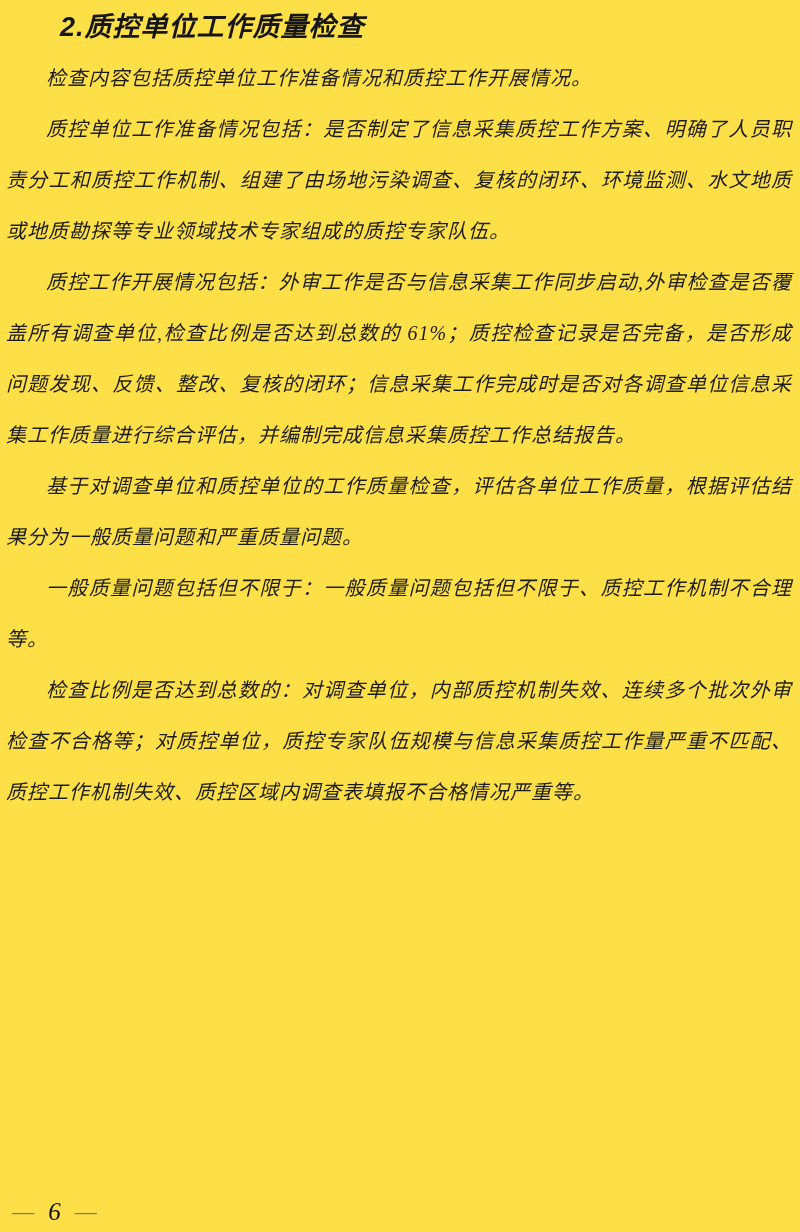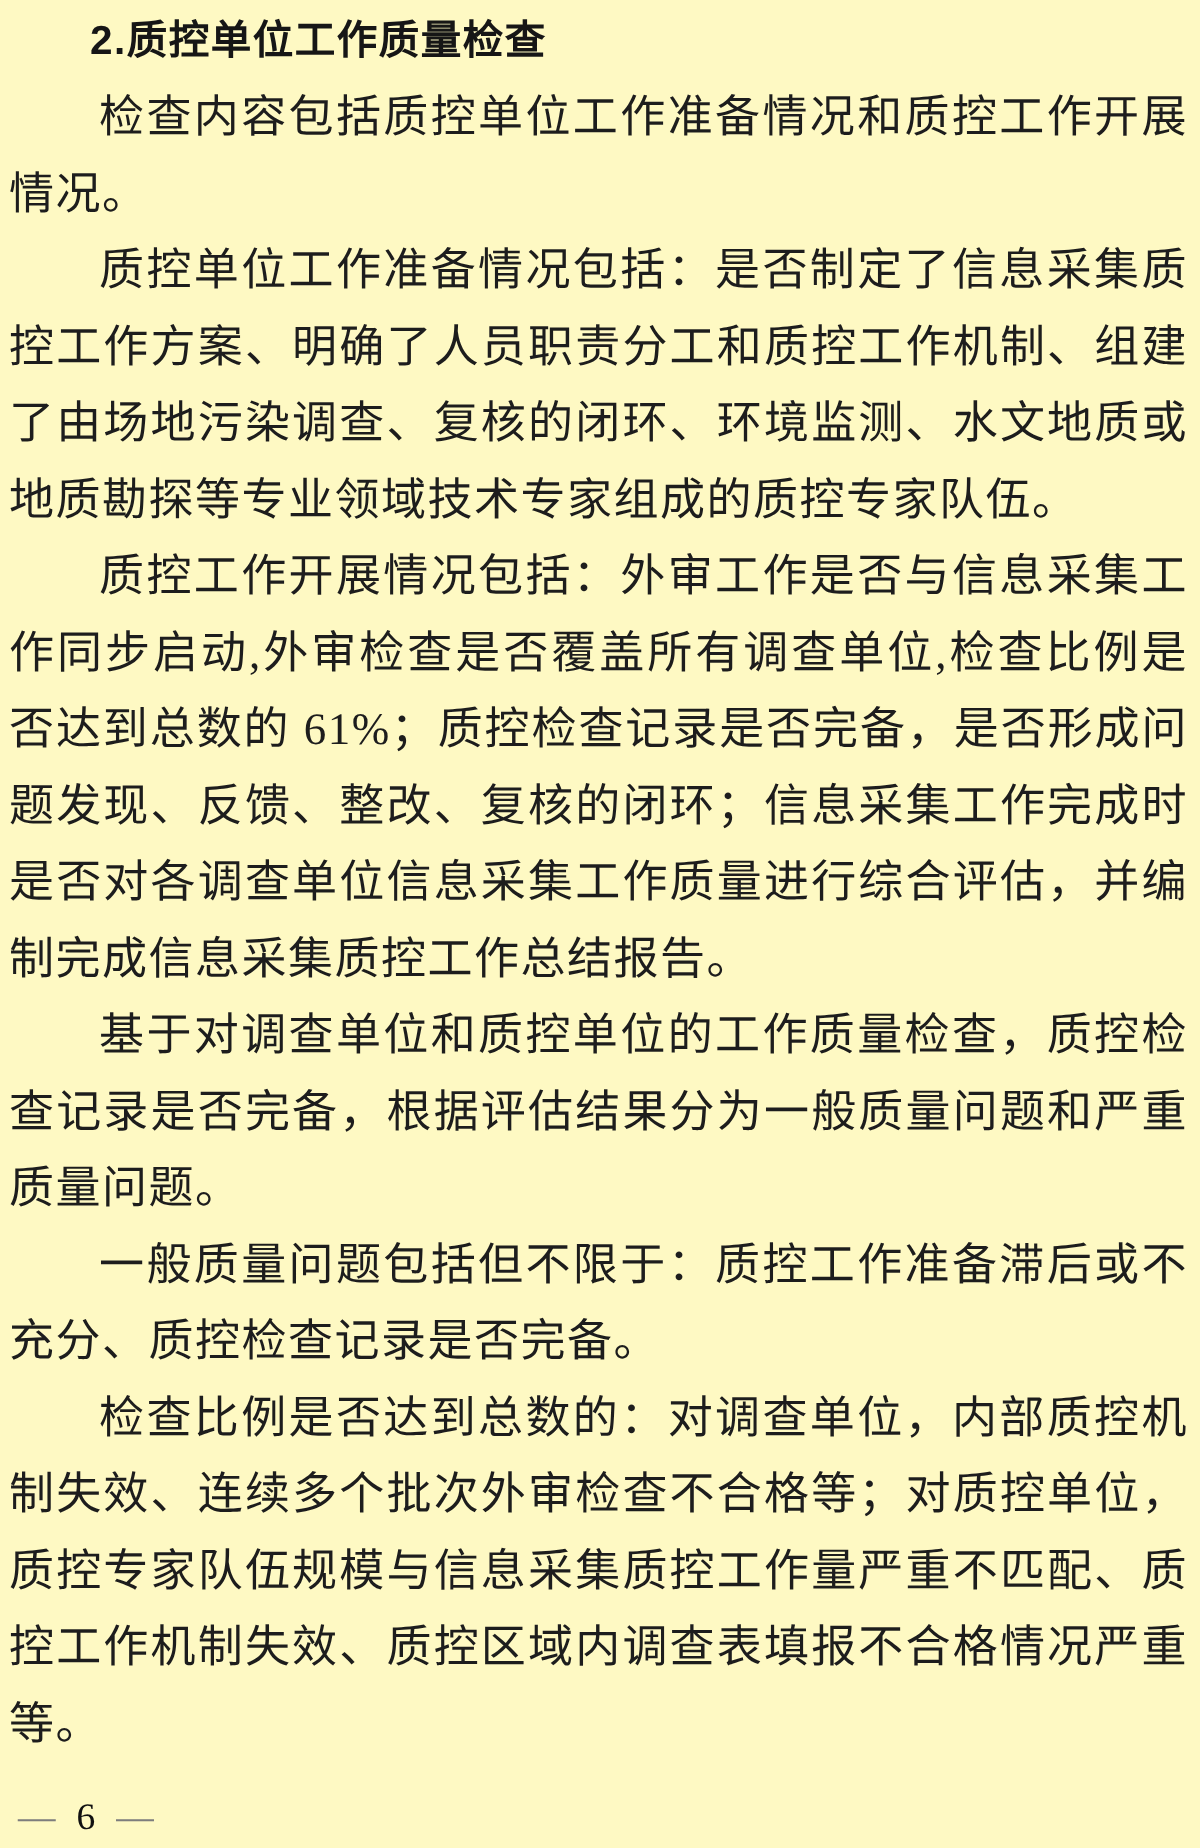--- a/index.html
+++ b/index.html
@@ -8,44 +8,45 @@
     width: 800px;
     height: 1232px;
     overflow: hidden;
     background: #ffffff;
   }
 
   .page {
     position: relative;
     width: 800px;
     height: 1232px;
-    background: #fef9c3;
+    background: #fde047;
     font-family: "Liberation Serif", "DejaVu Serif", serif;
     color: #1c1c1c;
+    font-style: italic;
   }
 
   .doc {
     position: absolute;
     top: 2px;
     left: 6px;
     right: 8px;
   }
 
   .heading {
     font-family: "Liberation Sans", "DejaVu Sans", sans-serif;
     font-weight: 700;
     font-size: 27px;
     line-height: 51px;
     text-indent: 2em;
     color: #161616;
     letter-spacing: 1px;
   }
 
   .para {
-    font-size: 30px;
+    font-size: 20px;
     line-height: 51px;
     text-indent: 2em;
     text-align: justify;
     text-align-last: left;
     letter-spacing: 1px;
     color: #1d1d1d;
   }
 
   .footer {
     position: absolute;
@@ -72,22 +73,22 @@
 </head>
 <body>
 
 <div class="page">
 
   <main class="doc" id="doc">
       <h2 class="heading">2.质控单位工作质量检查</h2>
       <p class="para">检查内容包括质控单位工作准备情况和质控工作开展情况。</p>
       <p class="para">质控单位工作准备情况包括：是否制定了信息采集质控工作方案、明确了人员职责分工和质控工作机制、组建了由场地污染调查、复核的闭环、环境监测、水文地质或地质勘探等专业领域技术专家组成的质控专家队伍。</p>
       <p class="para">质控工作开展情况包括：外审工作是否与信息采集工作同步启动,外审检查是否覆盖所有调查单位,检查比例是否达到总数的 61%；质控检查记录是否完备，是否形成问题发现、反馈、整改、复核的闭环；信息采集工作完成时是否对各调查单位信息采集工作质量进行综合评估，并编制完成信息采集质控工作总结报告。</p>
-      <p class="para">基于对调查单位和质控单位的工作质量检查，质控检查记录是否完备，根据评估结果分为一般质量问题和严重质量问题。</p>
-      <p class="para">一般质量问题包括但不限于：质控工作准备滞后或不充分、质控检查记录是否完备。</p>
+      <p class="para">基于对调查单位和质控单位的工作质量检查，评估各单位工作质量，根据评估结果分为一般质量问题和严重质量问题。</p>
+      <p class="para">一般质量问题包括但不限于：一般质量问题包括但不限于、质控工作机制不合理等。</p>
       <p class="para">检查比例是否达到总数的：对调查单位，内部质控机制失效、连续多个批次外审检查不合格等；对质控单位，质控专家队伍规模与信息采集质控工作量严重不匹配、质控工作机制失效、质控区域内调查表填报不合格情况严重等。</p>
     </main>
 
   <footer class="footer">
     <span class="dash">—</span>
     <span class="pagenum">6</span>
     <span class="dash">—</span>
   </footer>
 
 </div>

